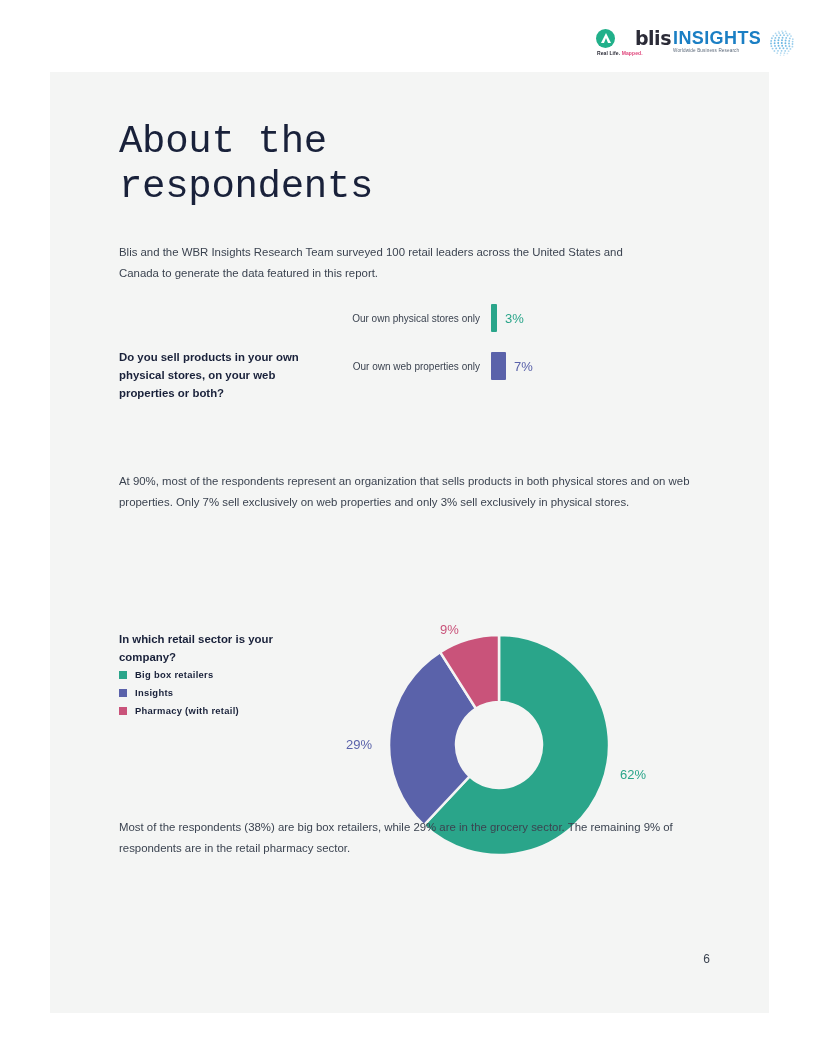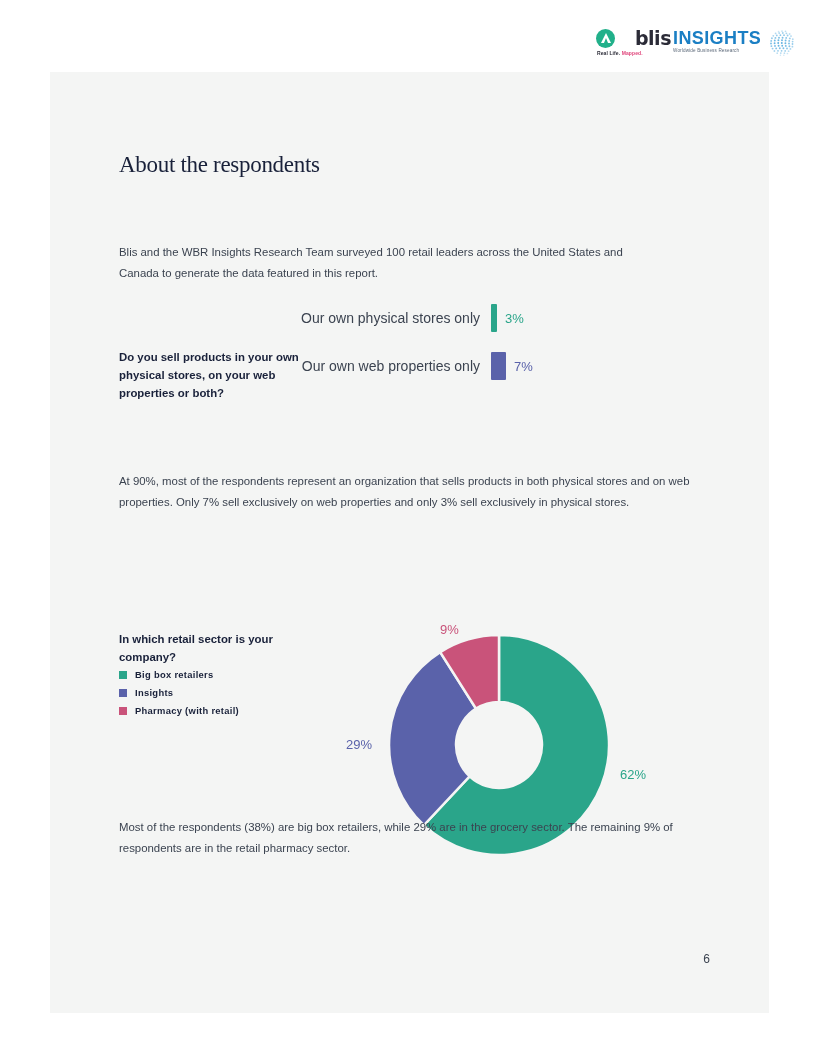--- a/index.html
+++ b/index.html
@@ -123,27 +123,26 @@
     width: 719px;
     height: 941px;
     background: #f4f5f4;
   }
 
   .page-title {
     position: absolute;
     left: 69px;
     top: 48px;
     width: 400px;
-    font-family: Liberation Serif, serif;
+    font-family: Liberation Mono, monospace;
     font-weight: 300;
-    font-size: 23px;
+    font-size: 39px;
     line-height: 45px;
     color: #19213a;
     letter-spacing: -0.3px;
-    margin-top: 22px;
   }
 
   .para {
     position: absolute;
     font-family: "Liberation Sans", sans-serif;
     font-size: 11.4px;
     line-height: 21px;
     color: #3b4350;
   }
   .para-intro { left: 69px; top: 170px; width: 540px; }
@@ -174,21 +173,21 @@
     position: absolute;
     left: 0;
     width: 420px;
     display: flex;
     align-items: center;
   }
   .bar-label {
     width: 190px;
     text-align: right;
     padding-right: 11px;
-    font-size: 14px;
+    font-size: 10px;
     line-height: 13px;
     color: #3b4350;
     font-family: "Liberation Sans", sans-serif;
   }
   .bar-shape {
     height: 28px;
     border-radius: 1px;
   }
   .bar-value {
     margin-left: 8px;

